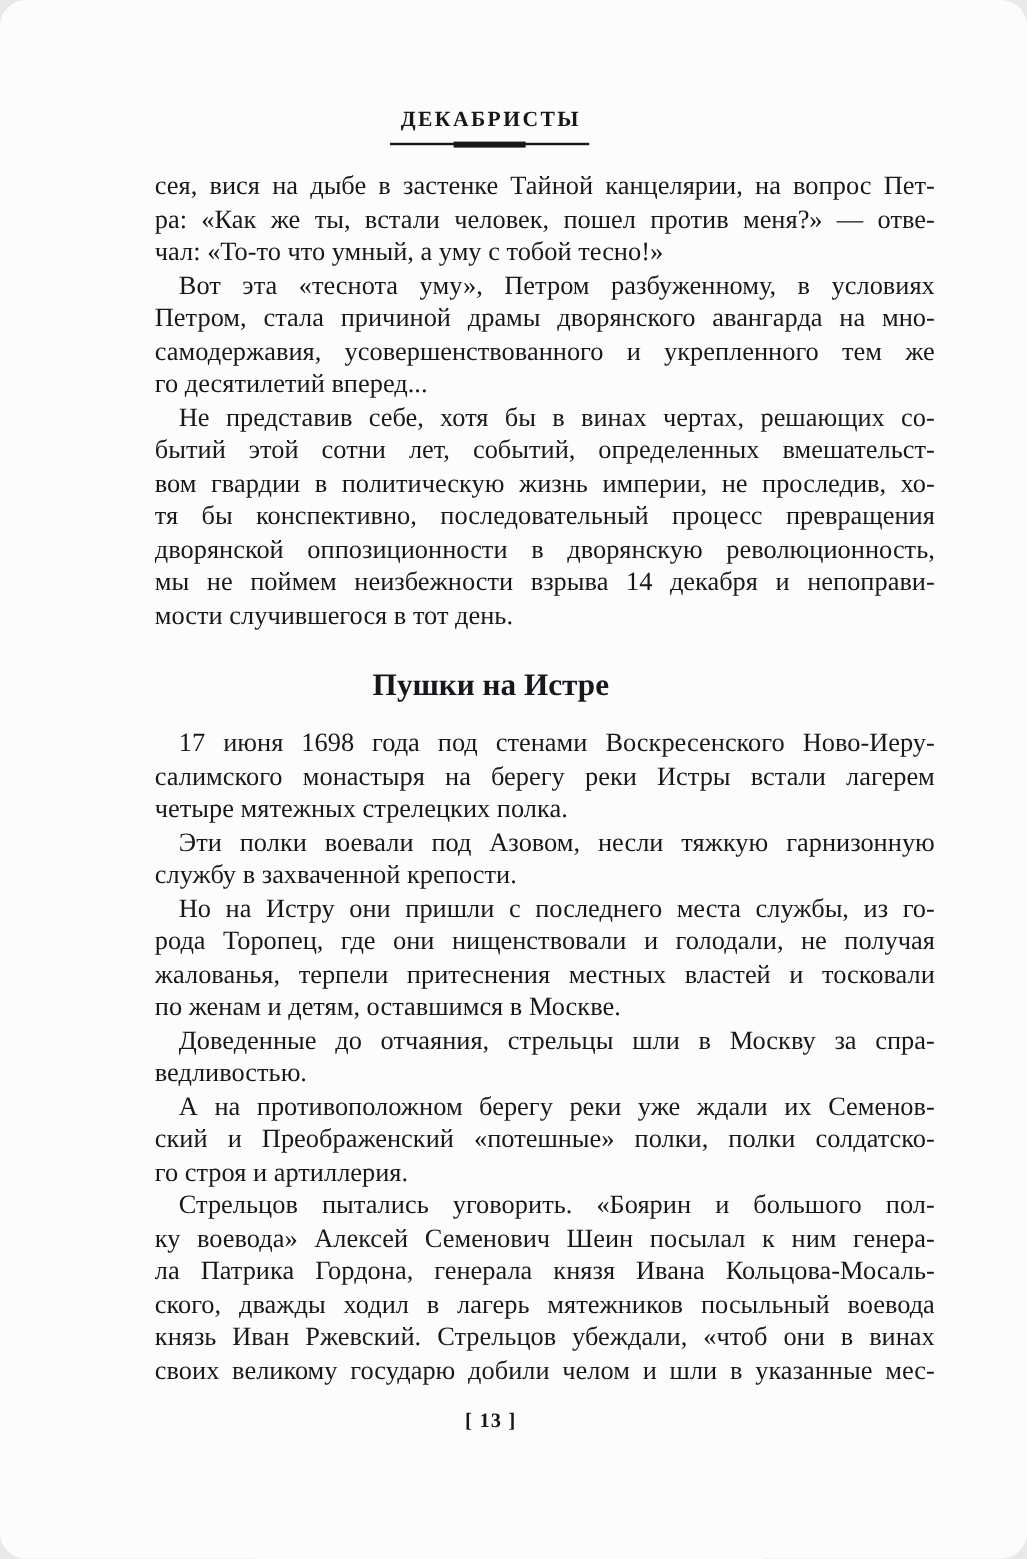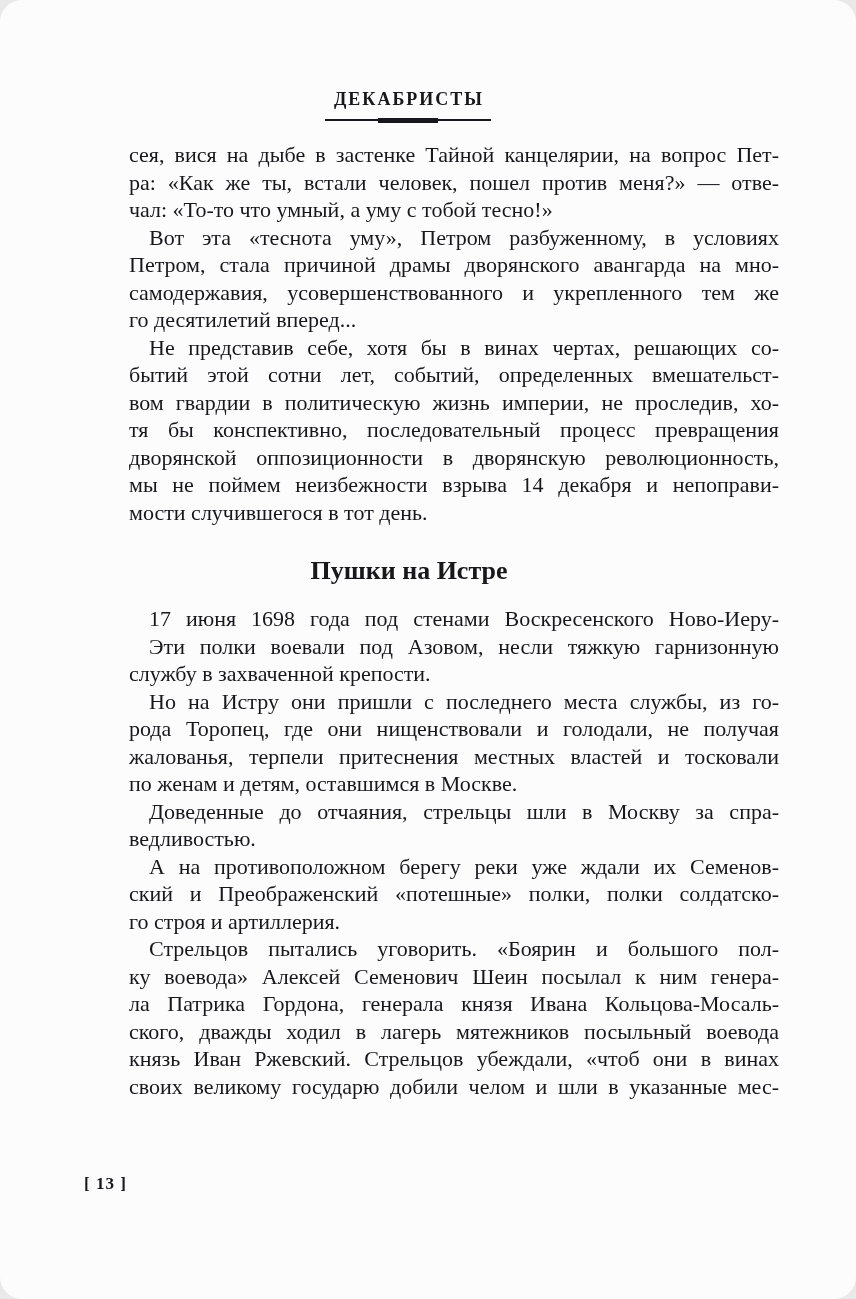--- a/index.html
+++ b/index.html
@@ -74,21 +74,21 @@
     line-height: 30px;
     text-align: center;
     font-size: 26px;
     font-weight: bold;
   }
   .page-number {
     position: absolute;
     top: 1174px;
     left: 84px;
     width: 650px;
-    text-align: left;
+    text-align: center;
     font-size: 17px;
     font-weight: bold;
     letter-spacing: 1px;
   }
 </style>
 </head>
 <body>
 
 <div class="page" style="--paper: #fcfcfc; --ink: #17171c;">
 
@@ -112,20 +112,22 @@
       <div class="line j">тя бы конспективно, последовательный процесс превращения</div>
       <div class="line j">дворянской оппозиционности в дворянскую революционность,</div>
       <div class="line j">мы не поймем неизбежности взрыва 14 декабря и непоправи-</div>
       <div class="line">мости случившегося в тот день.</div>
     </div>
 
   <h2 class="section-heading">Пушки на Истре</h2>
 
   <div class="text-block block2" id="block2-lines">
       <div class="line i j">17 июня 1698 года под стенами Воскресенского Ново-Иеру-</div>
+      <div class="line j">салимского монастыря на берегу реки Истры встали лагерем</div>
+      <div class="line">четыре мятежных стрелецких полка.</div>
       <div class="line i j">Эти полки воевали под Азовом, несли тяжкую гарнизонную</div>
       <div class="line">службу в захваченной крепости.</div>
       <div class="line i j">Но на Истру они пришли с последнего места службы, из го-</div>
       <div class="line j">рода Торопец, где они нищенствовали и голодали, не получая</div>
       <div class="line j">жалованья, терпели притеснения местных властей и тосковали</div>
       <div class="line">по женам и детям, оставшимся в Москве.</div>
       <div class="line i j">Доведенные до отчаяния, стрельцы шли в Москву за спра-</div>
       <div class="line">ведливостью.</div>
       <div class="line i j">А на противоположном берегу реки уже ждали их Семенов-</div>
       <div class="line j">ский и Преображенский «потешные» полки, полки солдатско-</div>

